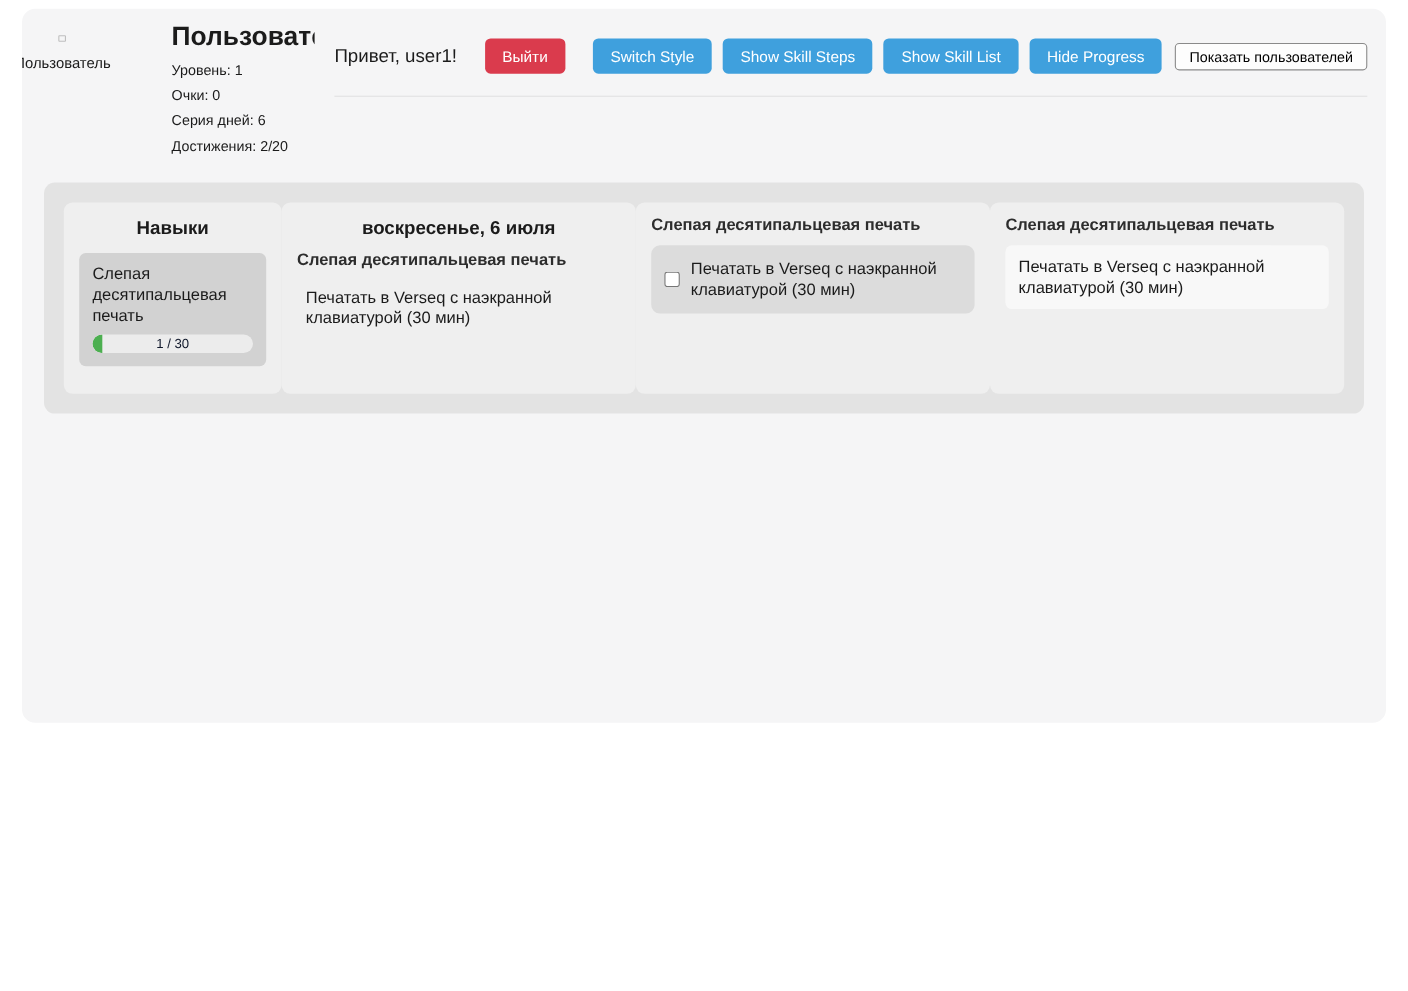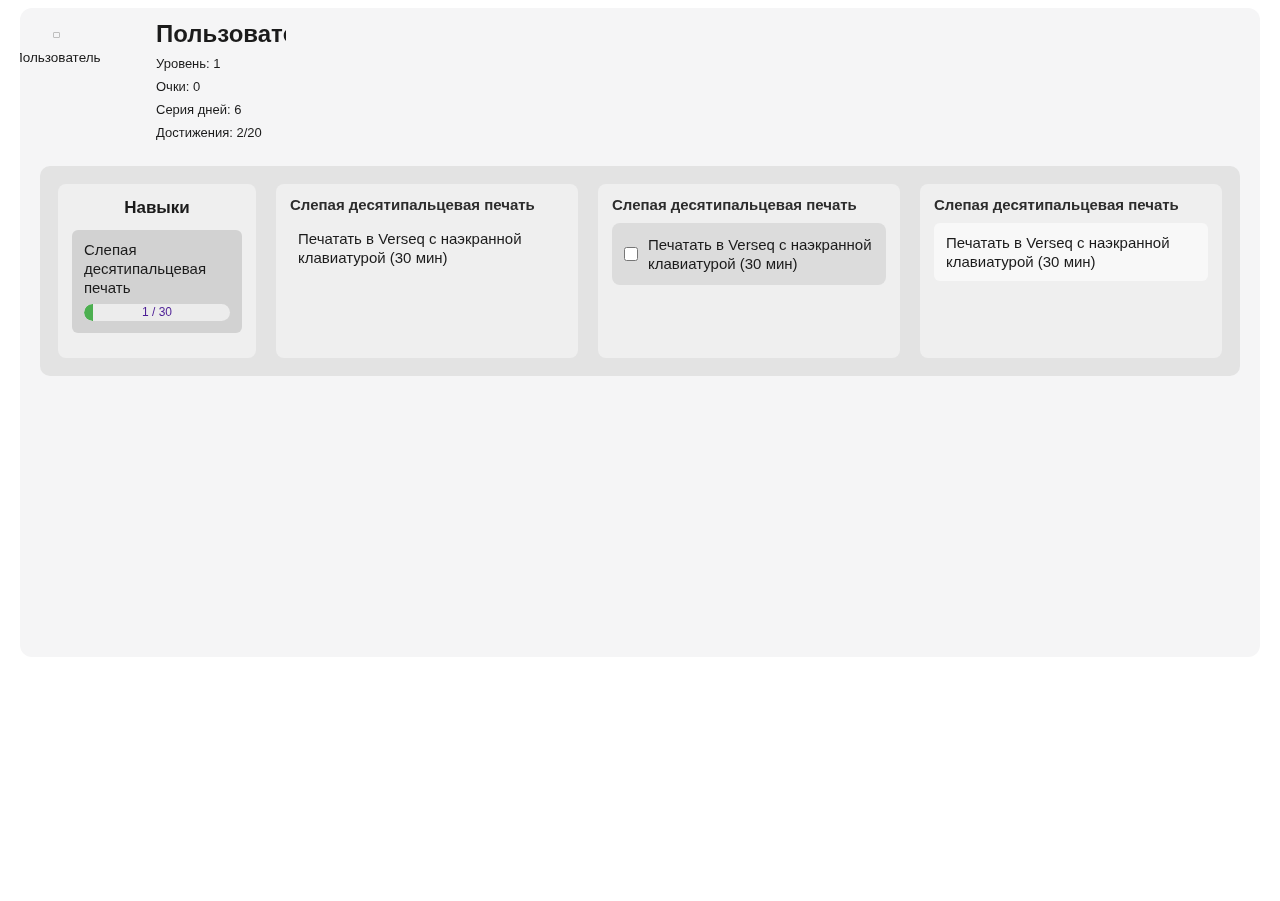--- a/index.html
+++ b/index.html
@@ -40,32 +40,32 @@
   .tab.active { background:#eaf2fb; color:#2b97dd; border-bottom:4px solid #2690e2; padding-bottom:6px; margin-bottom:-1px; }
   .tab + .tab { margin-left:23px; }
   .books-icon { display:inline-flex; width:19px; height:17px; }
   .check-icon {
     width:18px; height:18px; background:#55a33c; border-radius:4px; color:#fff;
     font-size:13px; font-weight:bold; display:flex; align-items:center; justify-content:center;
     box-shadow: inset 0 0 0 1.5px rgba(255,255,255,.9);
   }
 
   
-  .board { margin:22px 20px 0; height:210px; background:#e3e3e3; border-radius:10px; padding:18px; display:flex; gap:20px; }
+  .board { margin:22px 20px 0; height:210px; background:#e3e3e3; border-radius:10px; padding:18px; display:flex; }
   .column { background:#efefef; border-radius:8px; padding:12px 14px; height:174px; overflow:hidden; }
   .col-skills { flex:0 0 198px; }
   .col-day { flex:1; min-width:0; }
   .col-title { font-size:17px; font-weight:bold; text-align:center; margin:2px 0 10px; }
   .col-subtitle { font-size:15px; font-weight:bold; color:#2d2d2d; margin:0 0 10px; }
 
   .skill-card { background:#d2d2d2; border-radius:6px; padding:10px 12px 12px; margin-top:12px; }
   .skill-name { font-size:15px; line-height:19px; }
   .progress { position:relative; height:17px; background:#ececec; border-radius:9px; margin-top:7px; overflow:hidden; }
   .progress-fill { position:absolute; left:0; top:0; bottom:0; width:9px; background:#4caf50; border-radius:9px 0 0 9px; }
-  .progress-text { position:absolute; left:0; width:100%; text-align:center; font-size:12px; line-height:17px; color:#4c1d95; }
+  .progress-text { position:absolute; left:0; width:100%; text-align:center; font-size:12px; line-height:17px; color:#0f172a; }
 
   .task-plain { font-size:15px; line-height:19px; padding:6px 0 0 8px; }
   .task-highlight { background:#dcdcdc; border-radius:8px; padding:12px; display:flex; align-items:center; gap:10px; font-size:15px; line-height:19px; }
   .task-highlight input { width:14px; height:14px; flex:0 0 14px; margin:0; accent-color:#fff; }
   .task-light { background:#f8f8f8; border-radius:6px; padding:10px 12px; font-size:15px; line-height:19px; }
 </style>
 </head>
 <body>
 
 <div class="app">
@@ -77,37 +77,50 @@
     </div>
 
     <div class="user-info">
       <h1 class="user-title">Пользователь</h1>
       <div class="stat-line">Уровень: 1</div>
       <div class="stat-line">Очки: 0</div>
       <div class="stat-line">Серия дней: 6</div>
       <div class="stat-line">Достижения: 2/20</div>
     </div>
 
+    <div class="header-right">
+      <div class="greeting-row">
+        <span class="greeting">Привет, user1!</span>
+        <button class="btn btn-red">Выйти</button>
+        <button class="btn btn-blue">Switch Style</button>
+        <button class="btn btn-blue">Show Skill Steps</button>
+        <button class="btn btn-blue">Show Skill List</button>
+        <button class="btn btn-blue">Hide Progress</button>
+        <button class="btn-outline">Показать пользователей</button>
+      </div>
+      <hr class="header-divider">
+    </div>
   </div>
 
 
   <div class="board">
 
     <div class="column col-skills">
       <div class="col-title">Навыки</div>
       <div class="skill-card">
         <div class="skill-name">Слепая десятипальцевая печать</div>
         <div class="progress">
           <div class="progress-fill"></div>
           <span class="progress-text">1 / 30</span>
         </div>
       </div>
     </div>
 
     <div class="column col-day">
+      <div class="col-title">воскресенье, 6 июля</div>
       <div class="col-subtitle">Слепая десятипальцевая печать</div>
       <div class="task-plain">Печатать в Verseq с наэкранной клавиатурой (30 мин)</div>
     </div>
 
     <div class="column col-day">
       <div class="col-subtitle">Слепая десятипальцевая печать</div>
       <label class="task-highlight">
         <input type="checkbox" style="">
         <span>Печатать в Verseq с наэкранной клавиатурой (30 мин)</span>
       </label>

